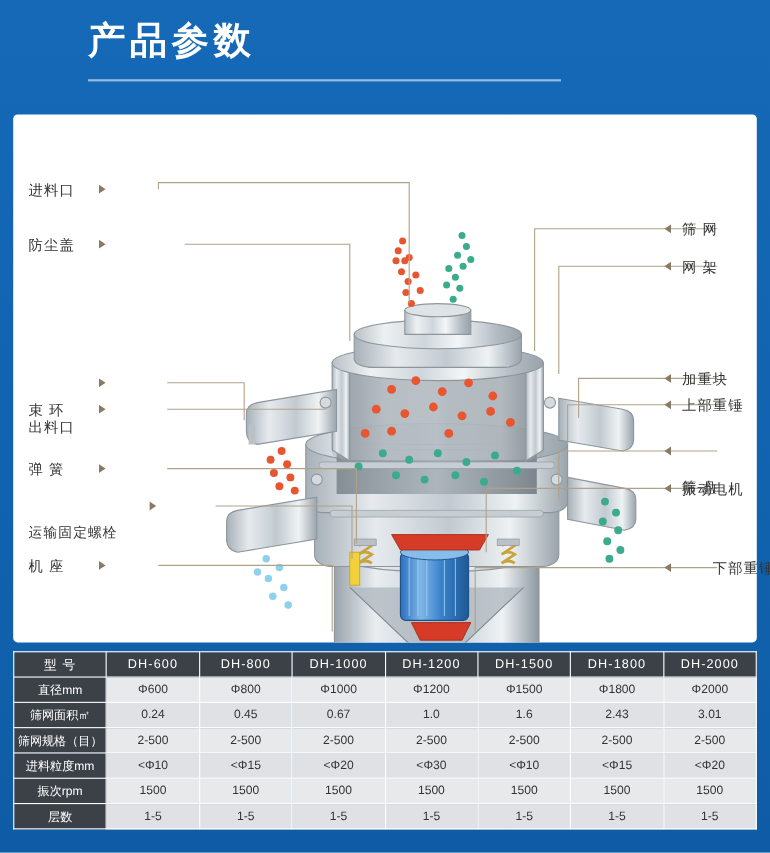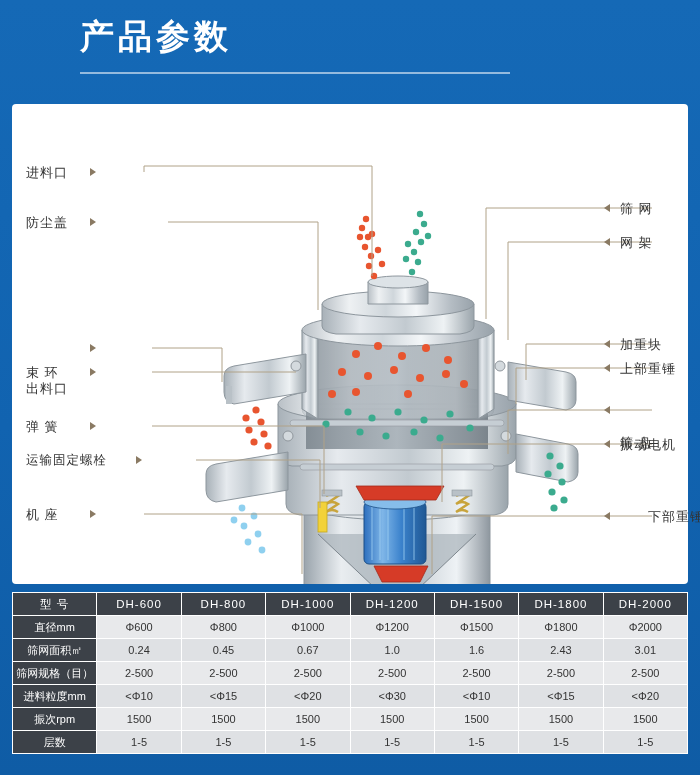--- a/index.html
+++ b/index.html
@@ -27,21 +27,21 @@
     position:absolute;left:12px;top:104px;width:676px;height:480px;
     background:#ffffff;border-radius:4px;
   }
 
   .diagram{position:absolute;left:0;top:0;width:676px;height:480px;padding-left:44px;}
 
   .lbl{
     position:absolute;font-size:13px;color:#333333;white-space:nowrap;
     letter-spacing:1px;
   }
-  .lbl.small{font-size:12.5px;}
+  .lbl.small{font-size:12.5px;margin-top:24px;}
   .arrow-r{
     position:absolute;width:0;height:0;
     border-top:4px solid transparent;border-bottom:4px solid transparent;
     border-left:6px solid #8a7a63;
   }
   .arrow-l{
     position:absolute;width:0;height:0;
     border-top:4px solid transparent;border-bottom:4px solid transparent;
     border-right:6px solid #8a7a63;
   }

